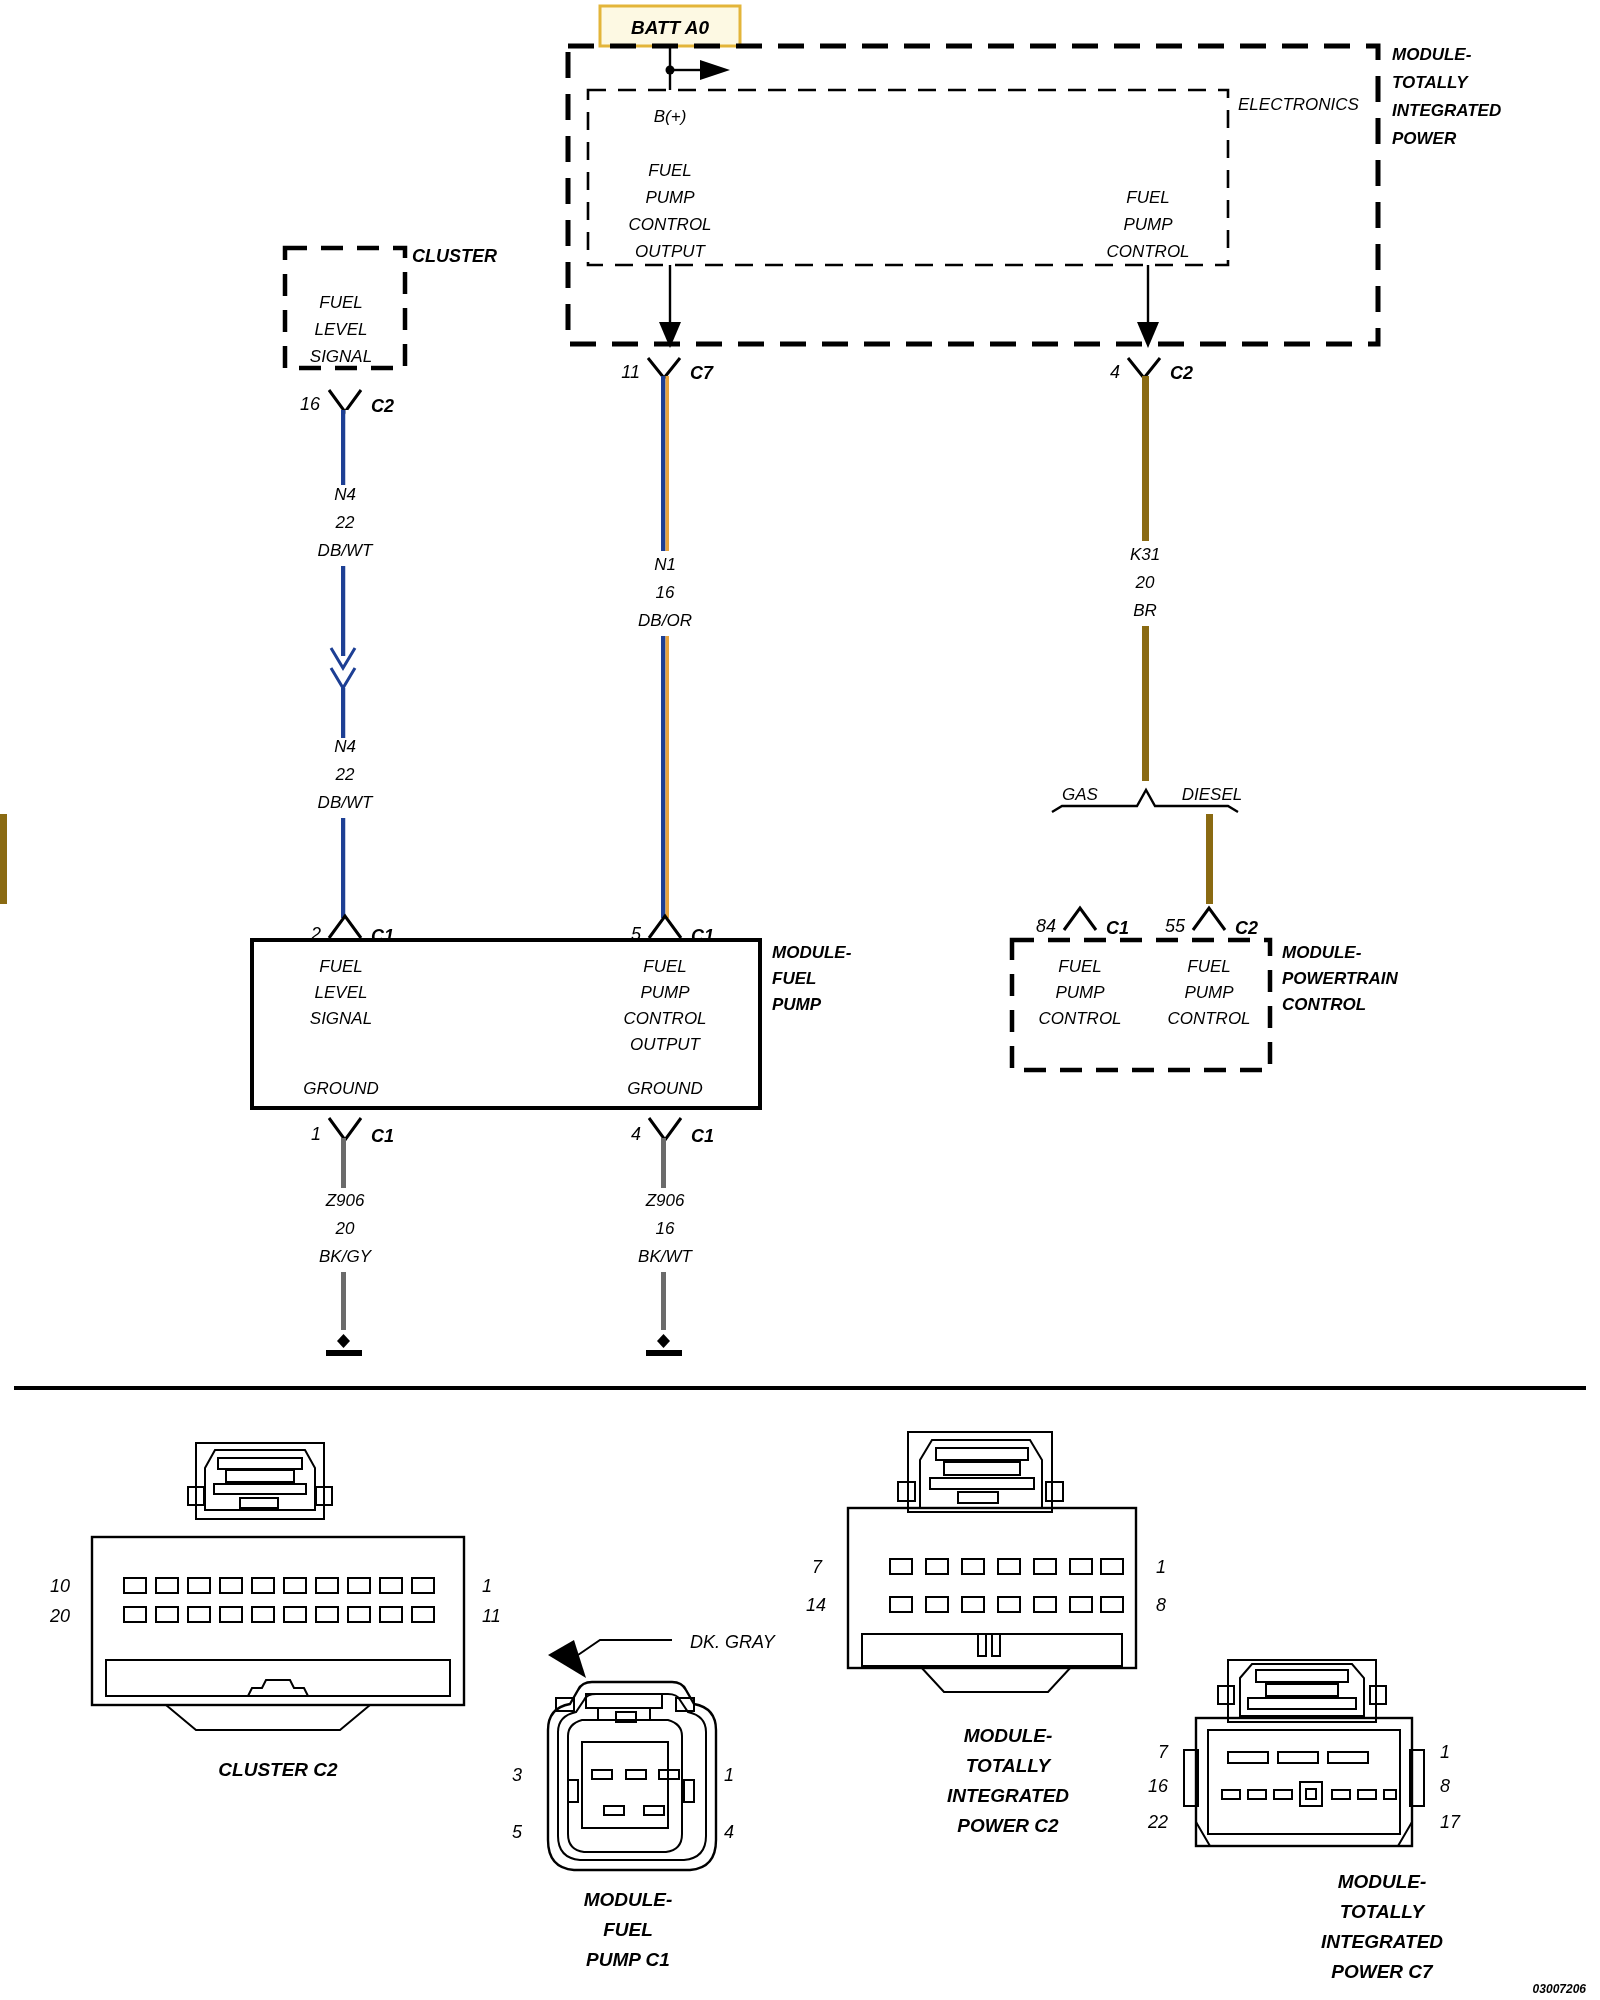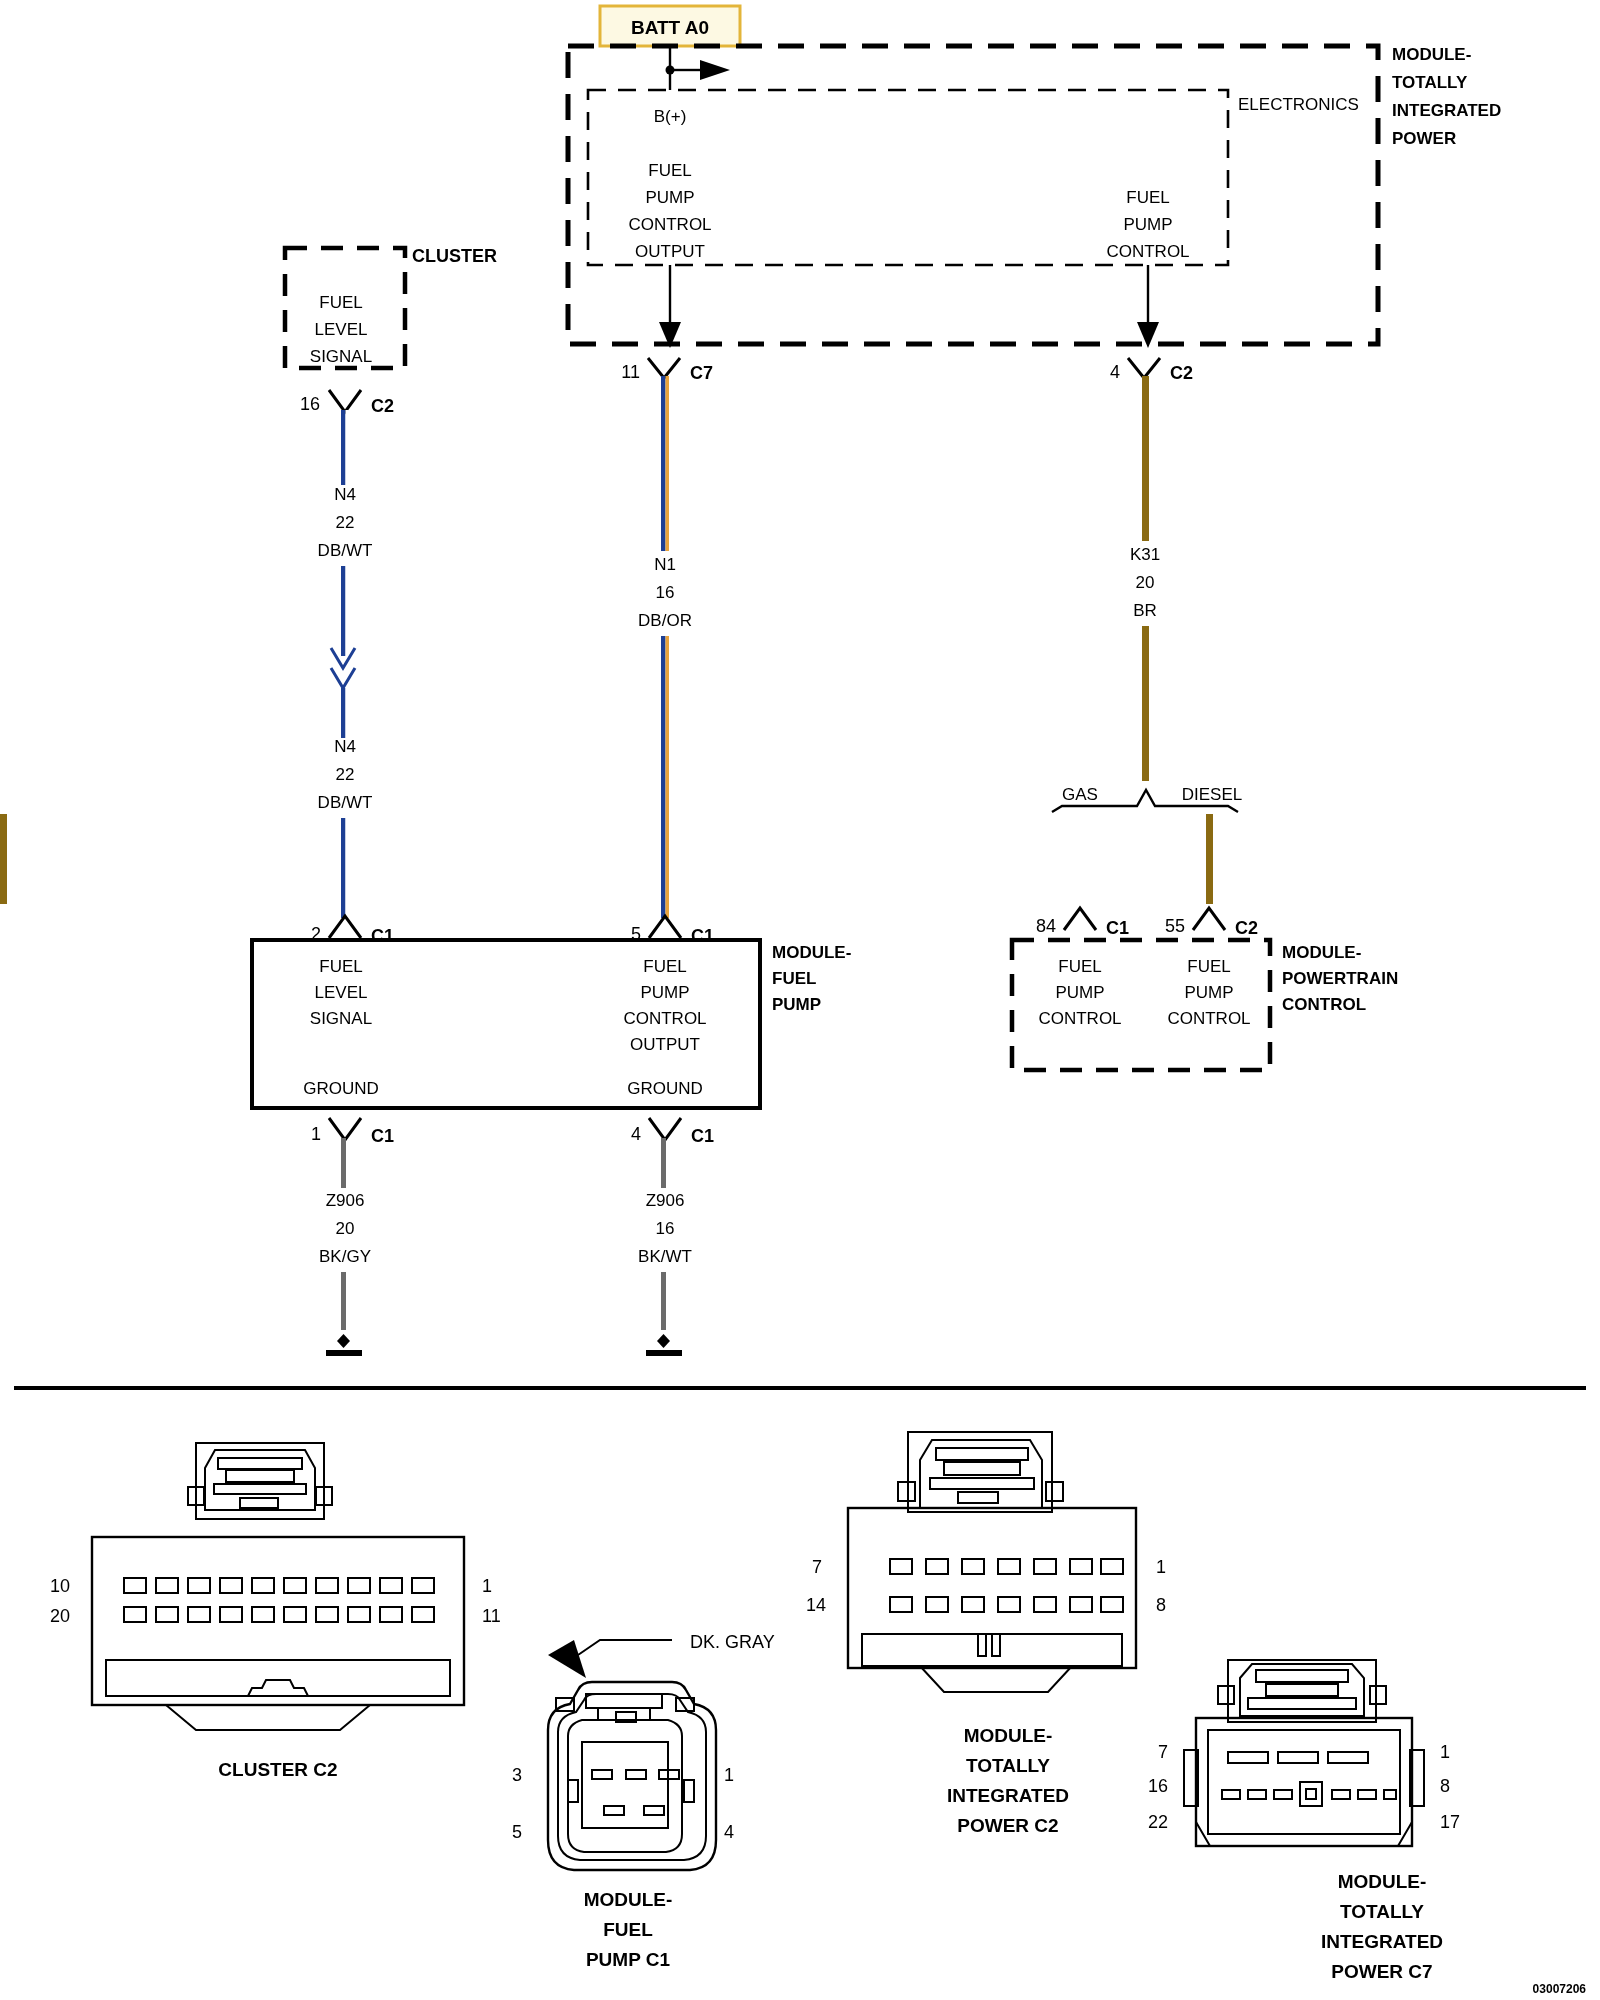--- a/index.html
+++ b/index.html
@@ -1,17 +1,17 @@
 <!DOCTYPE html>
 <html><head>
 <meta charset="utf-8">
 <style>
   html,body{margin:0;padding:0;background:#fff;}
   body{width:1600px;height:2000px;position:relative;font-family:"Liberation Sans",sans-serif;color:#000;}
-  #root{position:absolute;left:0;top:0;width:1600px;height:1508px;}
+  #root{position:absolute;left:0;top:0;width:1600px;height:1508px;font-style:italic;}
   svg{display:block;}
   .t{font-family:"Liberation Sans",sans-serif;fill:#000;}
 </style>
 </head>
 <body>
 
 <div id="root">
 <svg width="1600" height="2000" viewBox="0 0 1600 2000" xmlns="http://www.w3.org/2000/svg">
 
   <rect x="0" y="0" width="1600" height="2000" fill="#ffffff"></rect>

